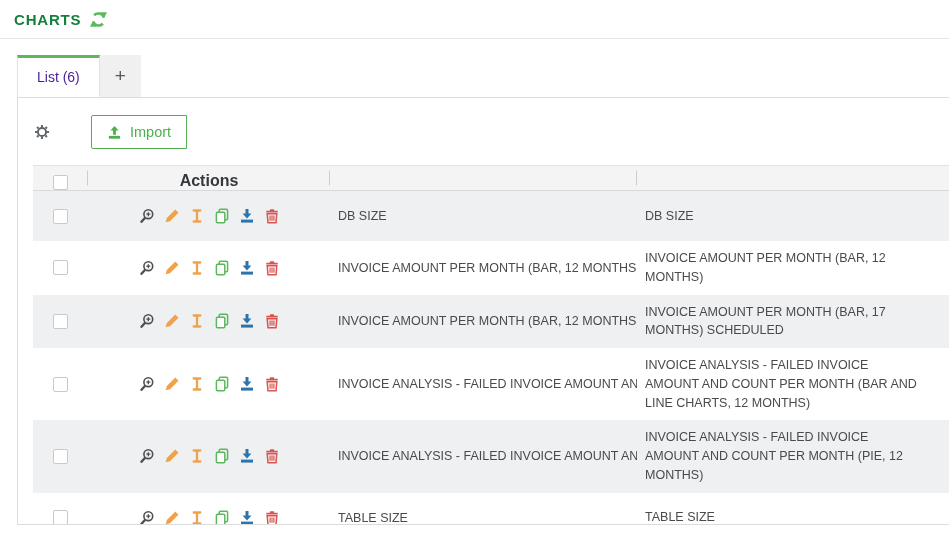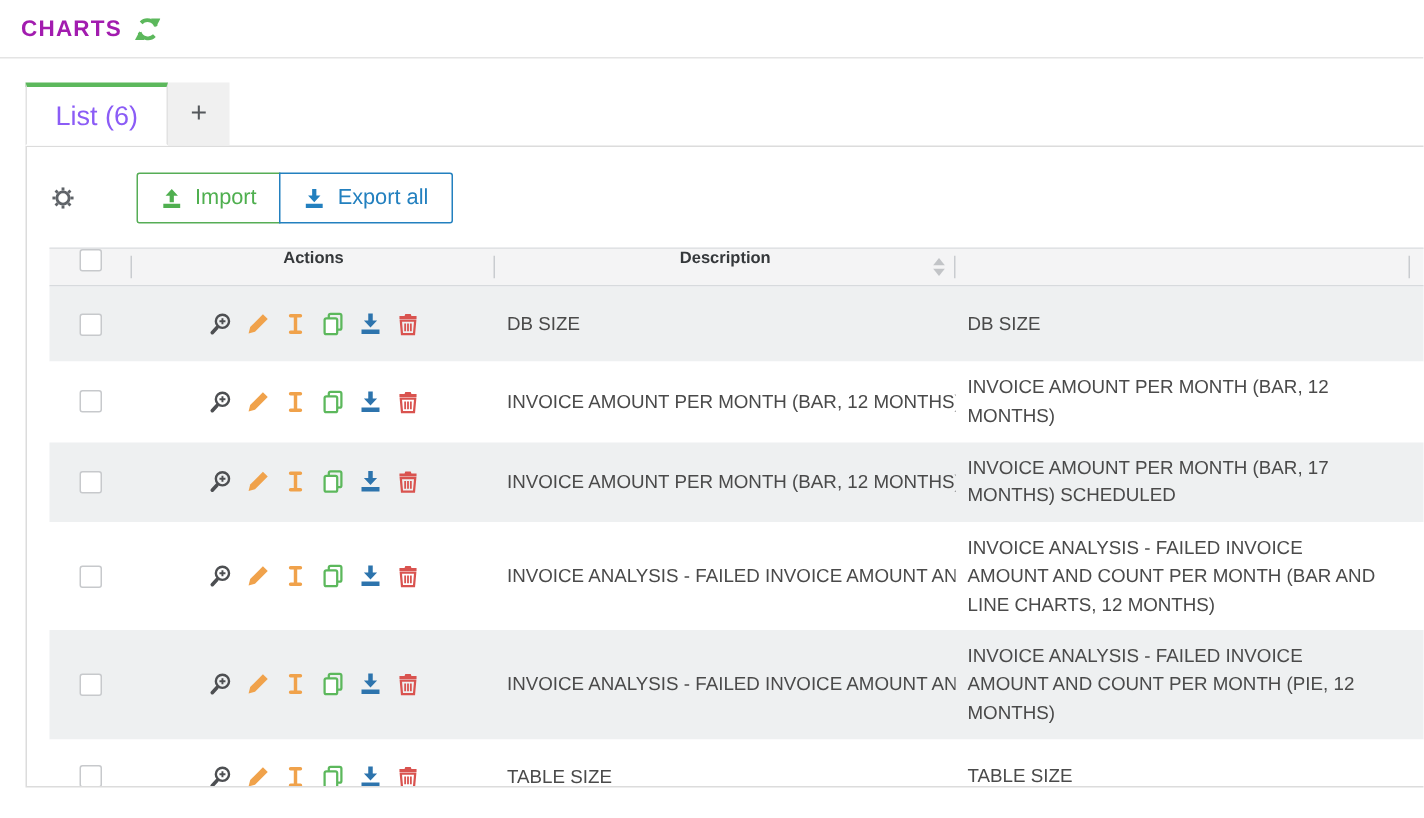--- a/index.html
+++ b/index.html
@@ -2,27 +2,27 @@
 <html><head>
 <meta charset="utf-8">
 <style>
   * { margin:0; padding:0; box-sizing:border-box; }
   html,body { width:949px; height:545px; overflow:hidden; background:#fff;
               font-family:"Liberation Sans","DejaVu Sans",sans-serif; color:#4a4a4a; }
 
   
   .page-header { display:flex; align-items:center; gap:9px; padding:11px 14px 10px 14px;
                  border-bottom:1px solid #e4e4e4; }
-  .page-title { font-size:15px; font-weight:600; color:#a21caf; letter-spacing:.8px; }
+  .page-title { font-size:15px; font-weight:600; color:#15803d; letter-spacing:.8px; }
   .icon-btn { display:inline-flex; align-items:center; cursor:pointer; background:none; border:none; }
 
   
   .tabs-row { display:flex; margin:16px 0 0 17px; position:relative; z-index:2; }
   .tab { height:42px; display:flex; align-items:center; justify-content:center;
-         font-size:18px; color:#8b5cf6; cursor:pointer; }
+         font-size:14px; color:#4c1d95; cursor:pointer; }
   .tab.active { background:#fff; border-top:3px solid #5cb85c; border-left:1px solid #e2e2e2;
                 border-right:1px solid #e2e2e2; padding:0 19px; margin-bottom:-1px;
                 border-bottom:1px solid #fff; }
   .tab.plus { background:#f0f0f0; width:41px; font-size:19px; color:#55585c; }
 
   
   .panel { margin-left:17px; margin-right:-8px; border:1px solid #dcdcdc;
            height:428px; background:#fff; overflow:hidden; }
 
   
@@ -34,22 +34,22 @@
   .btn .bicon { width:15px; height:15px; }
   .btn-import { color:#4faf4f; border-color:#56ad56; border-radius:2px 0 0 2px; }
   .btn-export { color:#2380bf; border-color:#2380bf; margin-left:-1px; border-radius:0 2px 2px 0; }
   .btn-delete { color:#d9534f; border-color:#d9534f; margin-left:28px; }
 
   
   .table { margin-left:15px; width:1060px; font-size:12.5px; }
   .thead, .tr { display:grid; grid-template-columns:55px 242px 307px 303px 153px; }
   .thead { background:#f4f4f5; border-top:1px solid #e0e2e4; border-bottom:1px solid #d7dadd;
            height:26px; }
-  .th { position:relative; display:flex; align-items:flex-start; justify-content:center;
-        font-size:11px; font-weight:700; color:#35383b; cursor:pointer; }
+  .th { position:relative; display:flex; align-items:flex-end; justify-content:center;
+        font-size:16px; font-weight:700; color:#35383b; cursor:pointer; }
   .th::after { content:''; position:absolute; right:0; top:50%; transform:translateY(-50%);
                width:1px; height:15px; background:#c9ccd0; }
   .sort { position:absolute; right:7px; top:50%; transform:translateY(-50%);
           display:flex; flex-direction:column; gap:2px; }
   .sort svg { width:8px; height:5px; display:block; }
   .caret-neutral { color:#c2c4c7; }
   .caret-active { color:#5cb85c; }
 
   .tr { align-items:center; }
   .tr:nth-child(odd) { background:#eef0f1; }   
@@ -154,48 +154,31 @@
           <use href="#sy-gear"></use>
         </svg>
     </span>
     <div class="btn-group">
       <button class="btn btn-import">
         <svg class="bicon c-green">
             <use href="#sy-upload"></use>
           </svg>
         <span>Import</span>
       </button>
-      <button class="btn btn-export">
-        <svg class="bicon" style="color:#2380bf">
-            <use href="#sy-download"></use>
-          </svg>
-        <span>Export all</span>
-      </button>
     </div>
   </div>
 
   <div class="table">
     <div class="thead">
       <div class="th col-check">
         <span class="checkbox"></span>
       </div>
       <div class="th col-actions">
         <span>Actions</span>
       </div>
-      <div class="th col-desc">
-        <span>Description</span>
-        <span class="sort">
-          <svg class="caret-neutral">
-              <use href="#sy-caret-up"></use>
-            </svg>
-          <svg class="caret-neutral">
-              <use href="#sy-caret-down"></use>
-            </svg>
-        </span>
-      </div>
       <div class="th col-extra"></div>
     </div>
 
     <div id="tbody">
   <div class="tr">
     <div class="td col-check">
       <span class="checkbox"></span>
     </div>
     <div class="td col-actions">
       <svg class="ic">

